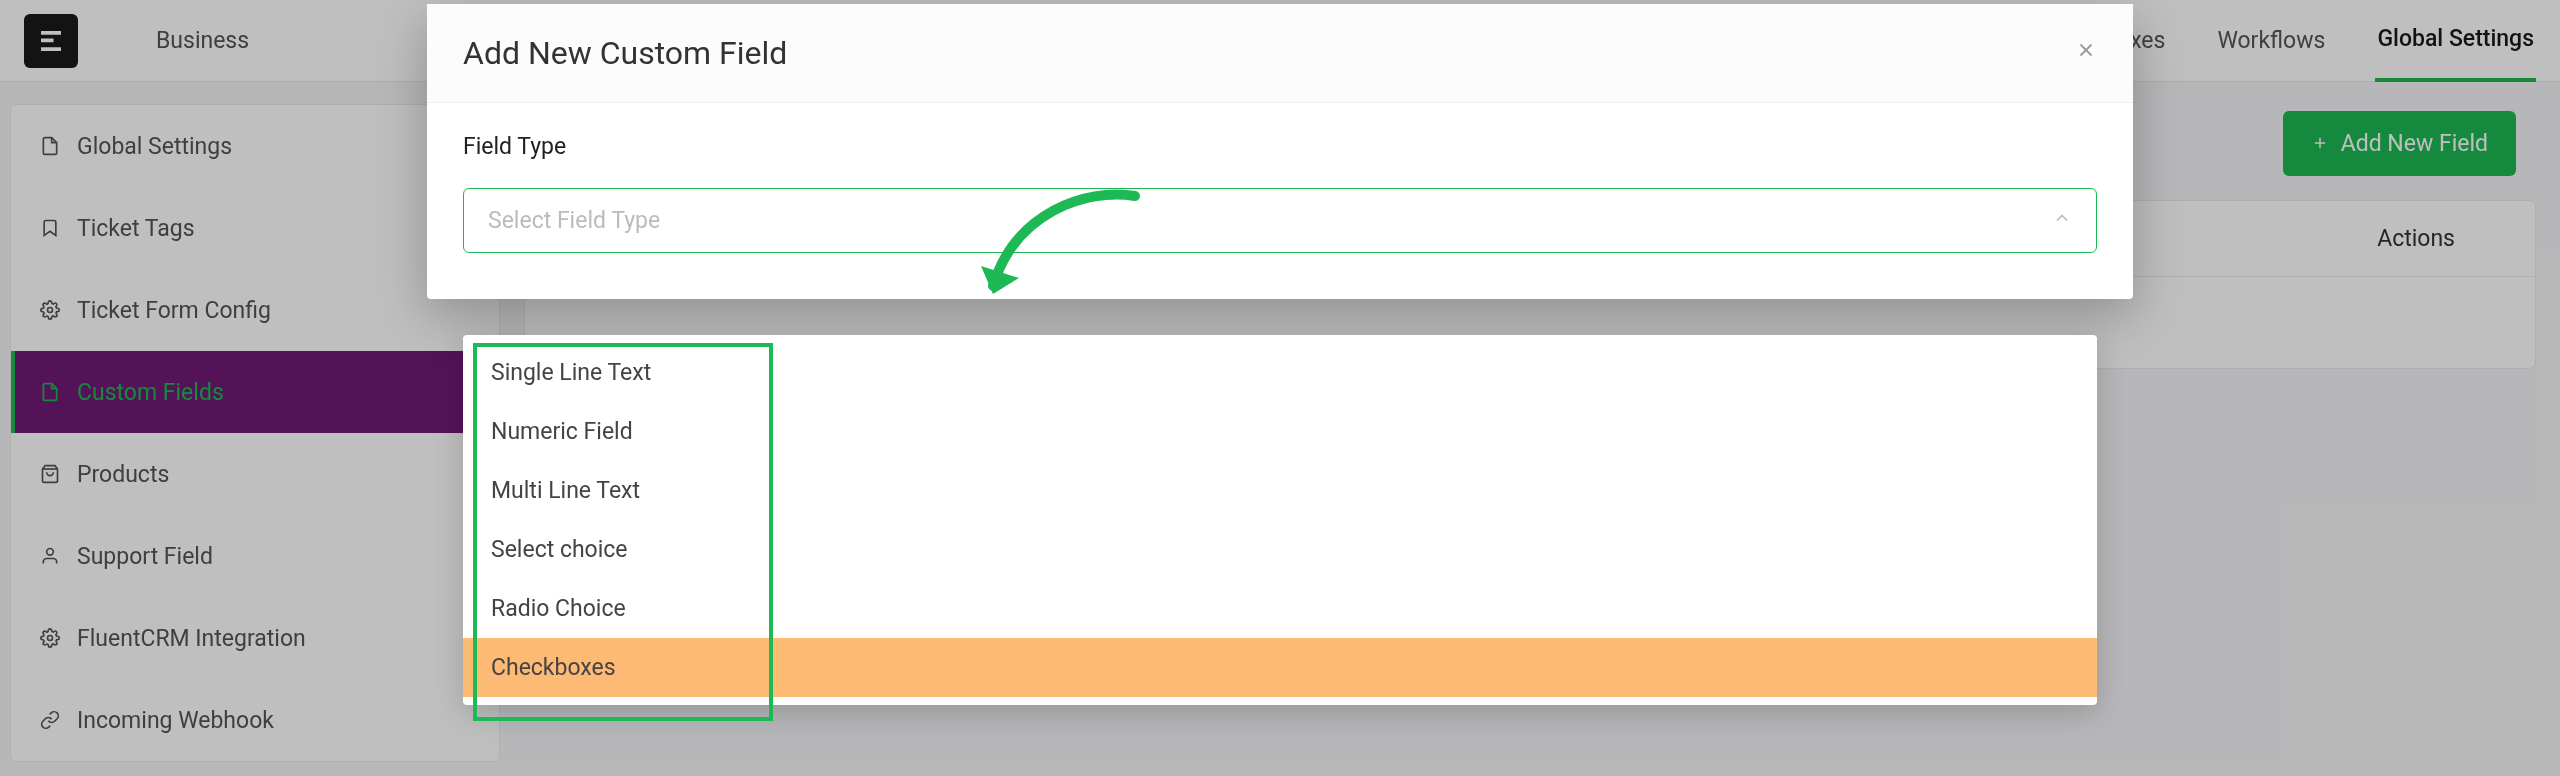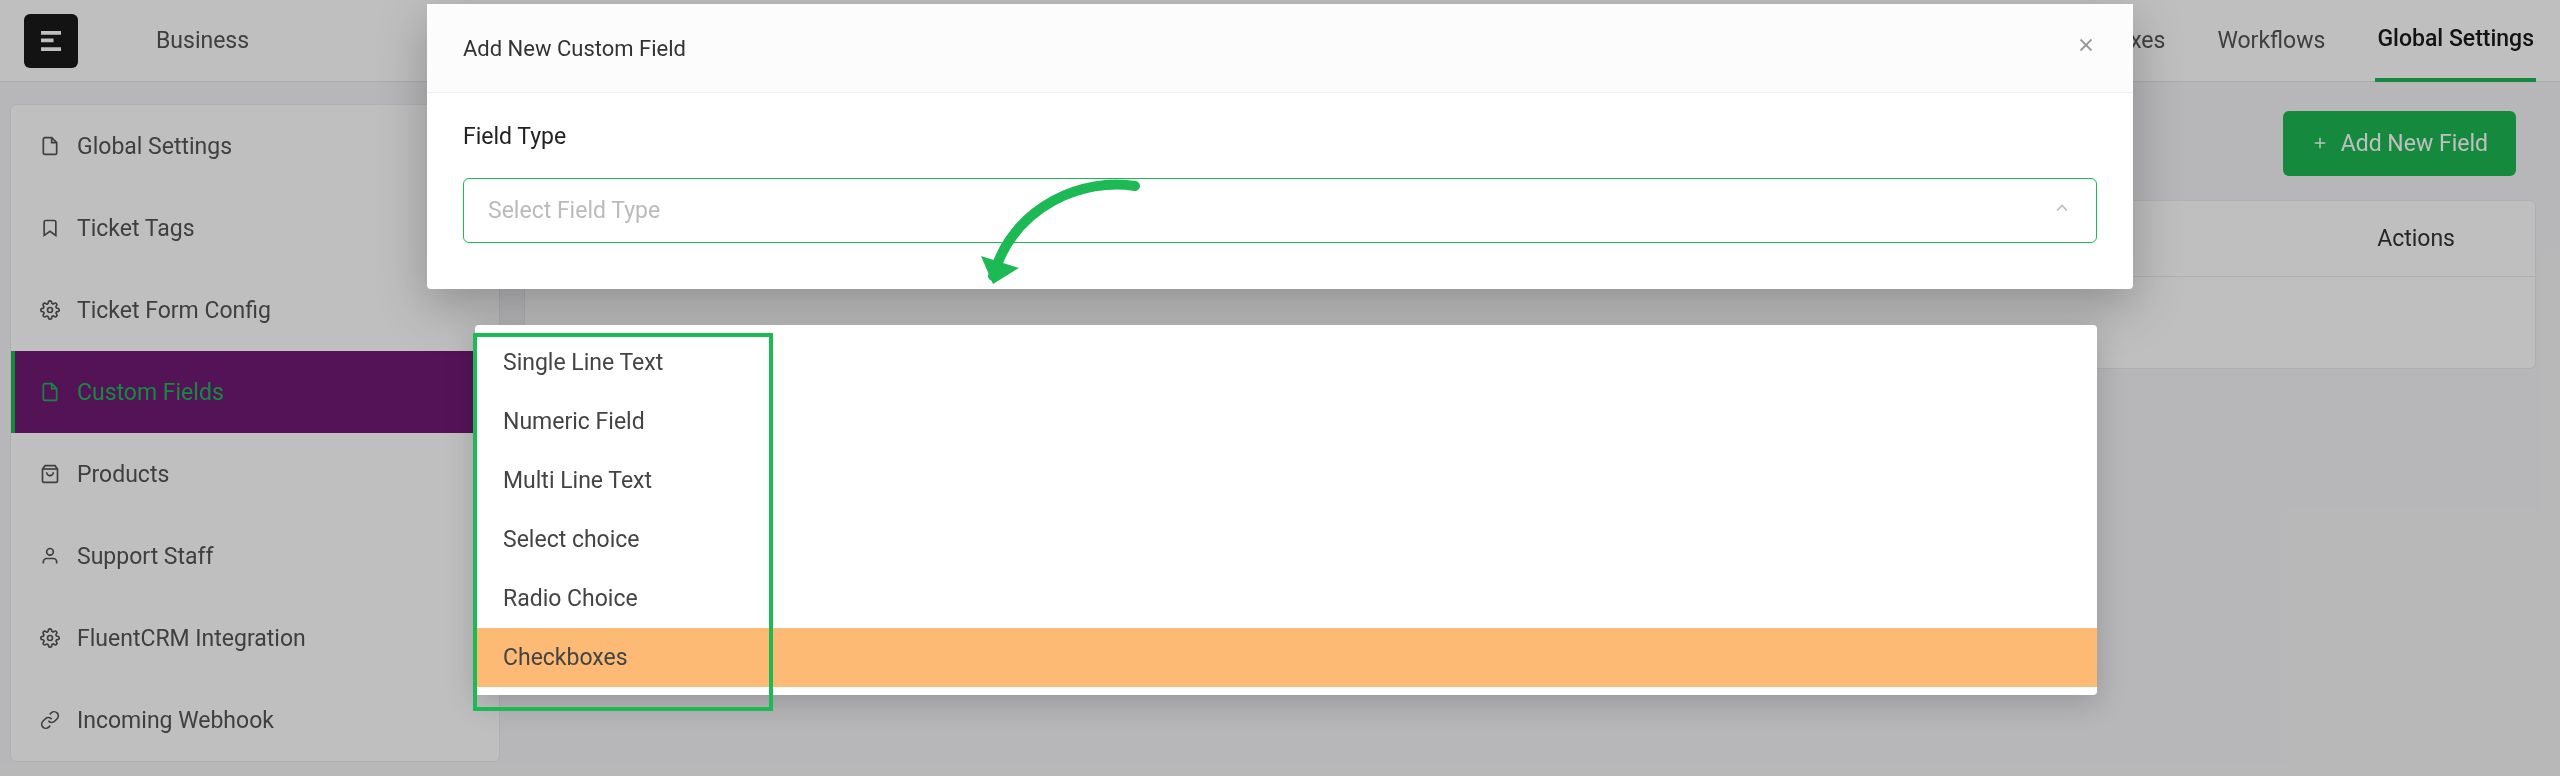--- a/index.html
+++ b/index.html
@@ -156,21 +156,21 @@
       box-shadow: 0 16px 50px rgba(0,0,0,0.25);
       position: relative;
     }
     .modal-header {
       padding: 30px 36px;
       border-bottom: 1px solid #eee;
       display: flex;
       align-items: center;
       background: #fcfcfd;
     }
-    .modal-title { color: #333; font-size: 22px; }
+    .modal-title { color: #333; font-size: 32px; }
     .modal-close { margin-left: auto; color: #999; cursor: pointer; }
     .modal-close svg { width: 22px; height: 22px; }
 
     .modal-body { padding: 30px 36px 46px 36px; position: relative; }
     .field-label {
       font-weight: 400;
       color: #222;
       margin-bottom: 28px;
     }
     .select-input {
@@ -181,21 +181,21 @@
       display: flex;
       align-items: center;
       cursor: pointer;
     }
     .select-input .chevron { margin-left: auto; color: #bbb; }
     .select-input .chevron svg { width: 20px; height: 20px; }
 
     
     .dropdown-panel {
       position: absolute;
-      left: 48px;
+      left: 36px;
       right: 36px;
       top: 232px;
       background: #fff;
       border-radius: 4px;
       box-shadow: 0 8px 30px rgba(0,0,0,0.18);
       padding: 8px 0;
       z-index: 5;
     }
     .dropdown-item {
       padding: 16px 28px;
@@ -293,21 +293,21 @@
     </span>
     <span>Products</span>
   </div>
   <div class="sidebar-item">
     <span class="icon">
       <svg viewBox="0 0 24 24" fill="none" stroke="currentColor" stroke-width="2">
           <path d="M20 21v-2a4 4 0 0 0-4-4H8a4 4 0 0 0-4 4v2"></path>
           <circle cx="12" cy="7" r="4"></circle>
         </svg>
     </span>
-    <span>Support Staff</span>
+    <span>Support Field</span>
   </div>
   <div class="sidebar-item">
     <span class="icon">
       <svg viewBox="0 0 24 24" fill="none" stroke="currentColor" stroke-width="2">
           <circle cx="12" cy="12" r="3"></circle>
           <path d="M19.4 15a1.65 1.65 0 0 0 .33 1.82l.06.06a2 2 0 1 1-2.83 2.83l-.06-.06a1.65 1.65 0 0 0-1.82-.33 1.65 1.65 0 0 0-1 1.51V21a2 2 0 0 1-4 0v-.09a1.65 1.65 0 0 0-1-1.51 1.65 1.65 0 0 0-1.82.33l-.06.06a2 2 0 1 1-2.83-2.83l.06-.06a1.65 1.65 0 0 0 .33-1.82 1.65 1.65 0 0 0-1.51-1H3a2 2 0 0 1 0-4h.09a1.65 1.65 0 0 0 1.51-1 1.65 1.65 0 0 0-.33-1.82l-.06-.06a2 2 0 1 1 2.83-2.83l.06.06a1.65 1.65 0 0 0 1.82.33h0a1.65 1.65 0 0 0 1-1.51V3a2 2 0 0 1 4 0v.09a1.65 1.65 0 0 0 1 1.51h0a1.65 1.65 0 0 0 1.82-.33l.06-.06a2 2 0 1 1 2.83 2.83l-.06.06a1.65 1.65 0 0 0-.33 1.82v0a1.65 1.65 0 0 0 1.51 1H21a2 2 0 0 1 0 4h-.09a1.65 1.65 0 0 0-1.51 1z"></path>
         </svg>
     </span>
     <span>FluentCRM Integration</span>
   </div>

